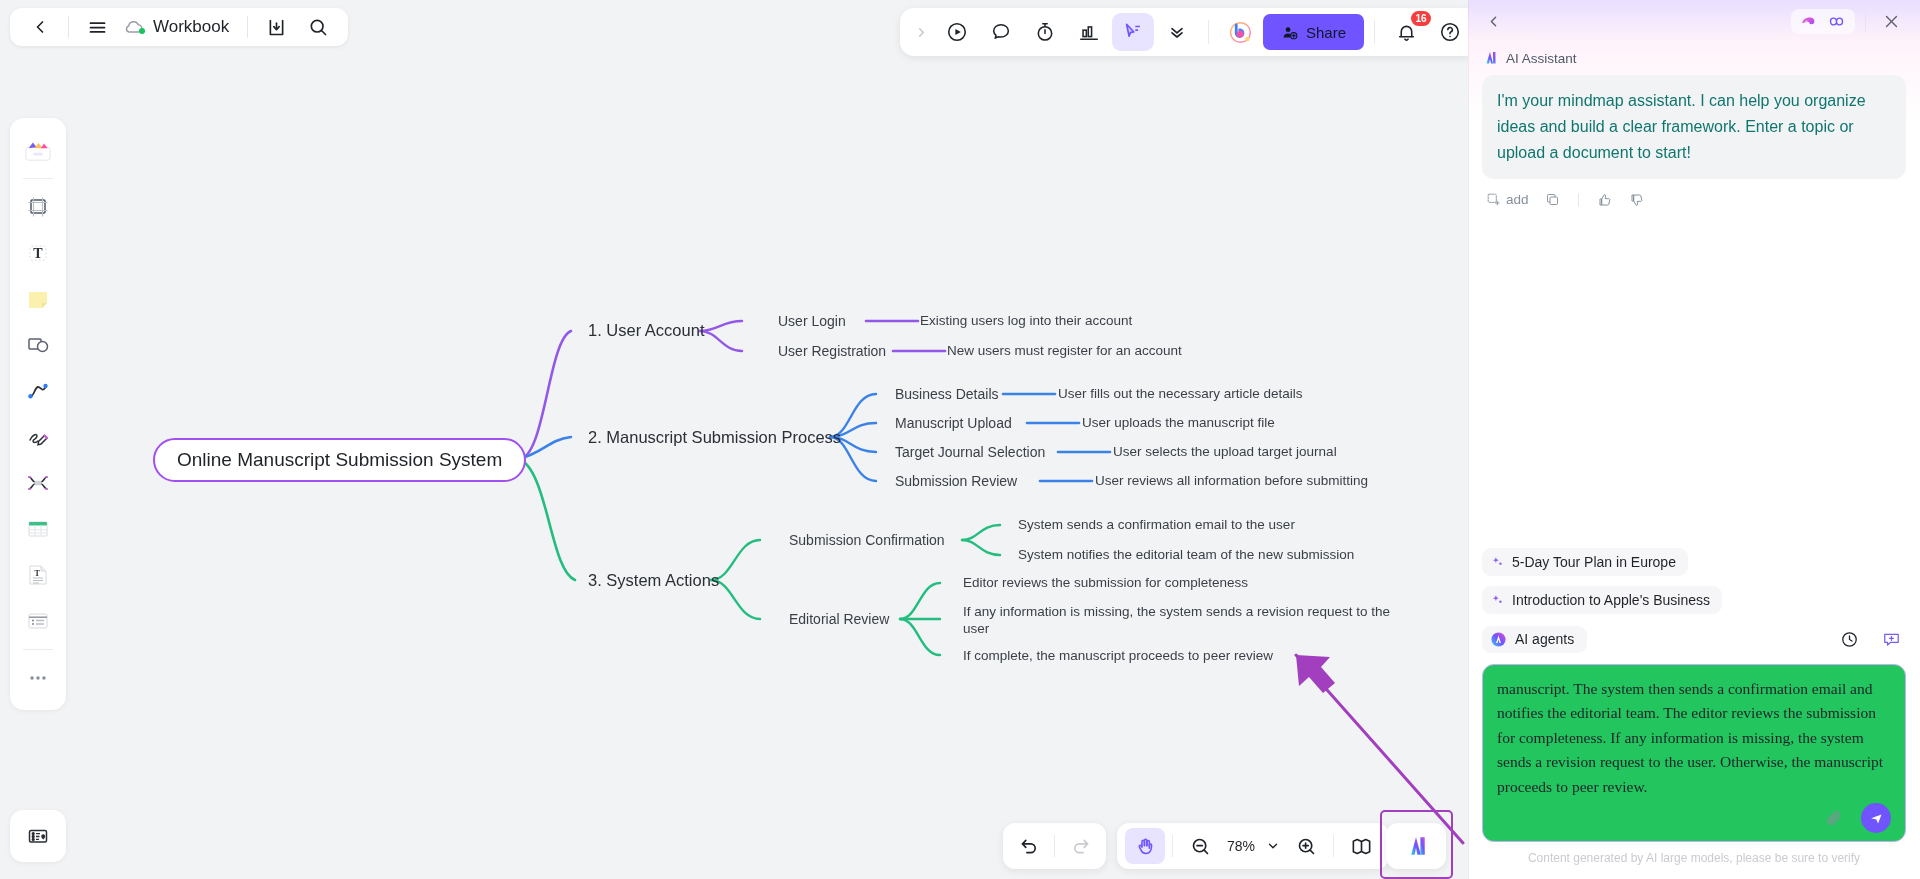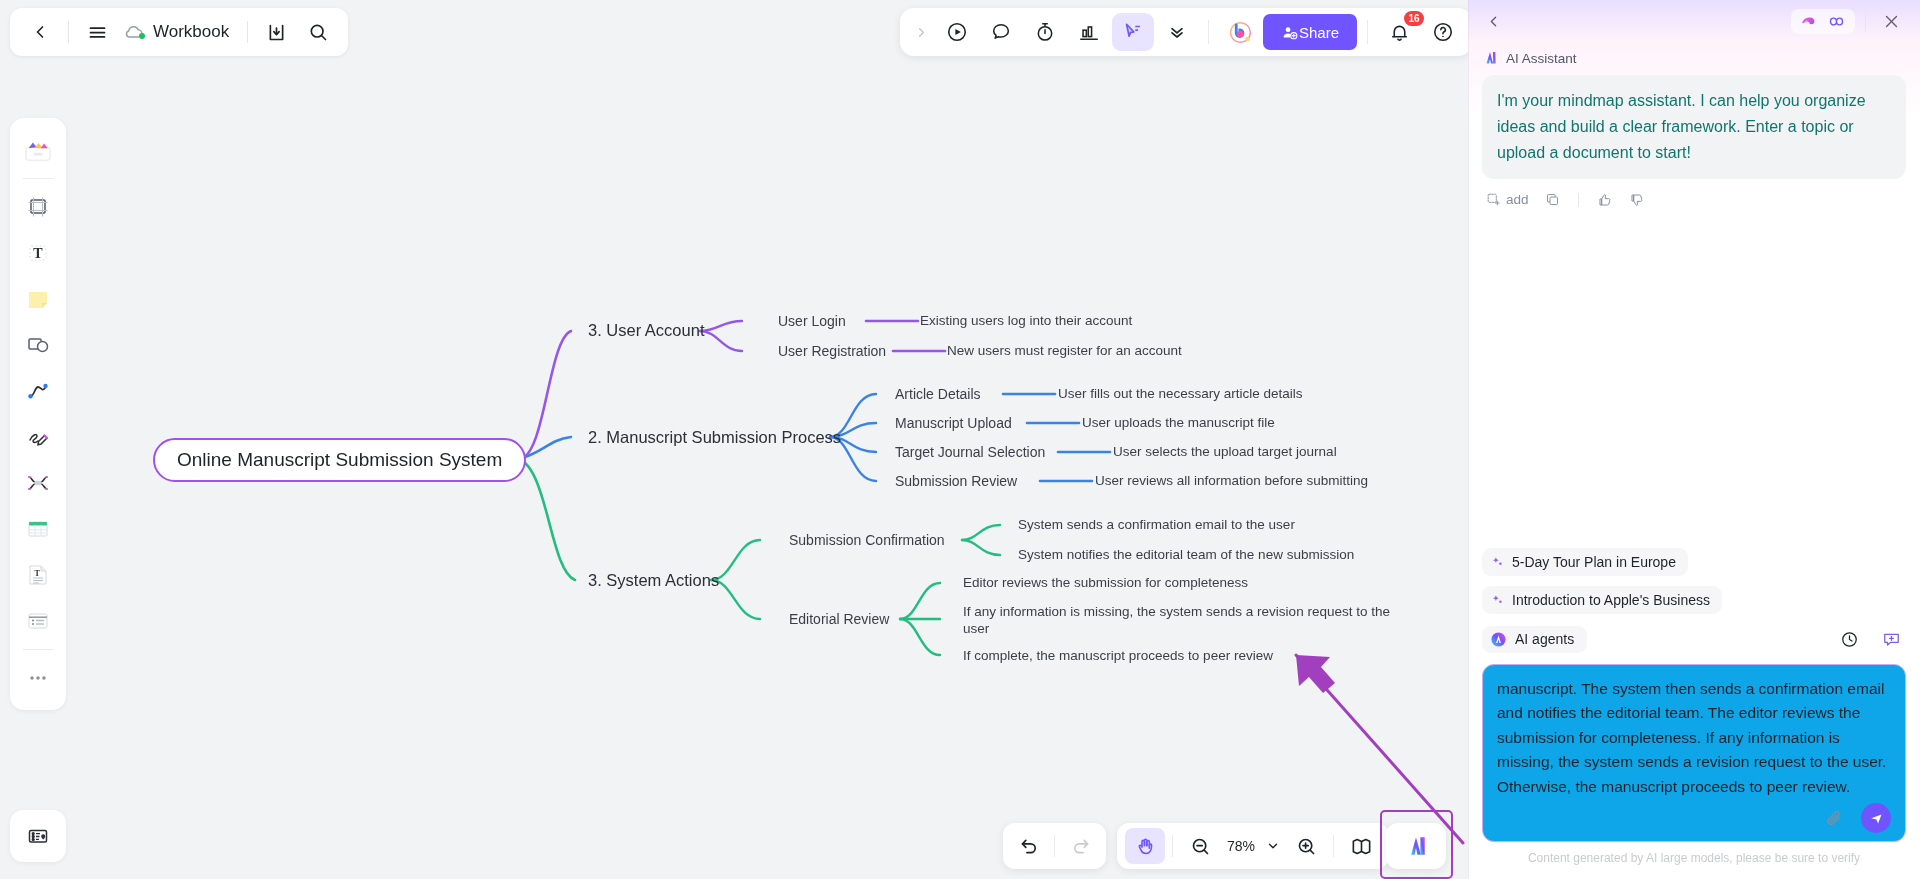--- a/index.html
+++ b/index.html
@@ -6,21 +6,21 @@
   html, body {
     width: 1920px; height: 879px;
     overflow: hidden;
     font-family: "Liberation Sans", sans-serif;
     background: #f2f3f5;
   }
   #app { position: relative; width: 1920px; height: 879px; background: #f2f3f5; }
 
   
   .topleft-pill {
-    position: absolute; left: 10px; top: 8px; height: 48px;
+    position: absolute; left: 10px; top: 8px; height: 38px;
     background: #ffffff; border-radius: 12px;
     display: flex; align-items: center; gap: 2px;
     padding: 18px 10px;
     box-shadow: 0 1px 4px rgba(0,0,0,.07);
   }
   .tl-btn {
     width: 40px; height: 40px; border-radius: 8px;
     display: flex; align-items: center; justify-content: center;
     cursor: pointer; color: #1f2329;
   }
@@ -40,22 +40,22 @@
   }
   .ct-btn {
     width: 42px; height: 38px; border-radius: 9px;
     display: flex; align-items: center; justify-content: center;
     cursor: pointer; color: #1f2329;
   }
   .ct-btn.active { background: #e8e4ff; color: #6f54ff; }
   .ct-chevron { width: 26px; color: #c3c5cc; display:flex; align-items:center; justify-content:center; }
   .ct-sep { width: 1px; height: 24px; background: #e9eaee; margin: 0 8px; }
   .share-btn {
-    display: flex; align-items: center; gap: 1px;
-    background: #6f54ff; color: #ffffff; border: none;
+    display: flex; align-items: center; gap: 8px;
+    background: #6f54ff; color: #0f172a; border: none;
     height: 36px; padding: 0 18px; border-radius: 7px;
     font-size: 15px; cursor: pointer; font-family: inherit;
   }
   .bell-wrap { position: relative; }
   .badge {
     position: absolute; top: -2px; right: -4px;
     background: #f53f3f; color: #fff;
     font-size: 10px; line-height: 15px; height: 15px; min-width: 20px;
     border-radius: 8px; text-align: center; padding: 0 3px; font-weight: 600;
   }
@@ -167,22 +167,22 @@
     font-size: 14px; color: #1f2329; cursor: pointer; margin-bottom: 10px;
   }
   .agents-row { display: flex; align-items: center; justify-content: space-between; margin-bottom: 10px; }
   .agents-pill {
     display: inline-flex; align-items: center; gap: 8px;
     background: #f6f6f8; border-radius: 9px; padding: 5px 13px 5px 8px;
     font-size: 14px; color: #1f2329; cursor: pointer;
   }
   .agents-tools { display: flex; align-items: center; gap: 12px; }
   .composer {
-    border: 1.5px solid #c3b0f5; border-radius: 12px; background: #0ea5e9;
-    padding: 12px 14px 8px; position: relative;
+    border: 1.5px solid #c3b0f5; border-radius: 12px; background: #22c55e;
+    padding: 12px 14px 8px; position: relative; font-family: Liberation Serif, serif;
   }
   .composer-text {
     font-size: 15.5px; line-height: 1.58; color: #1f2329;
     max-height: 120px; overflow-y: auto; outline: none; white-space: pre-wrap;
   }
   .composer-text::-webkit-scrollbar { width: 4px; }
   .composer-text::-webkit-scrollbar-thumb { background: #d8d8de; border-radius: 3px; }
   .composer-bar { display: flex; align-items: center; justify-content: flex-end; gap: 12px; margin-top: 6px; }
   .send-btn {
     width: 30px; height: 30px; border-radius: 50%; background: #6f54ff;
@@ -461,28 +461,28 @@
       </g>
 
       <g>
         <path d="M1463 843 L 1296 655" stroke="#a13fbf" stroke-width="3" stroke-linecap="round" fill="none"></path>
         <path d="M1296 655 l 34 2 l -9 10 l 14 16 l -12 10 l -14 -16 l -10 9 z" fill="#a13fbf"></path>
       </g>
     </svg>
 
     <div class="node root" style="left:153px; top:438px;">Online Manuscript Submission System</div>
 
-    <div class="node l1" style="left:588px; top:320px;">3. User Account</div>
+    <div class="node l1" style="left:588px; top:320px;">1. User Account</div>
     <div class="node l2" style="left:778px; top:313px;">User Login</div>
     <div class="node l2" style="left:778px; top:343px;">User Registration</div>
     <div class="node l3" style="left:920px; top:313px;">Existing users log into their account</div>
     <div class="node l3" style="left:947px; top:343px;">New users must register for an account</div>
 
     <div class="node l1" style="left:588px; top:427px;">2. Manuscript Submission Process</div>
-    <div class="node l2" style="left:895px; top:386px;">Article Details</div>
+    <div class="node l2" style="left:895px; top:386px;">Business Details</div>
     <div class="node l2" style="left:895px; top:415px;">Manuscript Upload</div>
     <div class="node l2" style="left:895px; top:444px;">Target Journal Selection</div>
     <div class="node l2" style="left:895px; top:473px;">Submission Review</div>
     <div class="node l3" style="left:1058px; top:386px;">User fills out the necessary article details</div>
     <div class="node l3" style="left:1082px; top:415px;">User uploads the manuscript file</div>
     <div class="node l3" style="left:1113px; top:444px;">User selects the upload target journal</div>
     <div class="node l3" style="left:1095px; top:473px;">User reviews all information before submitting</div>
 
     <div class="node l1" style="left:588px; top:570px;">3. System Actions</div>
     <div class="node l2" style="left:789px; top:532px;">Submission Confirmation</div>

